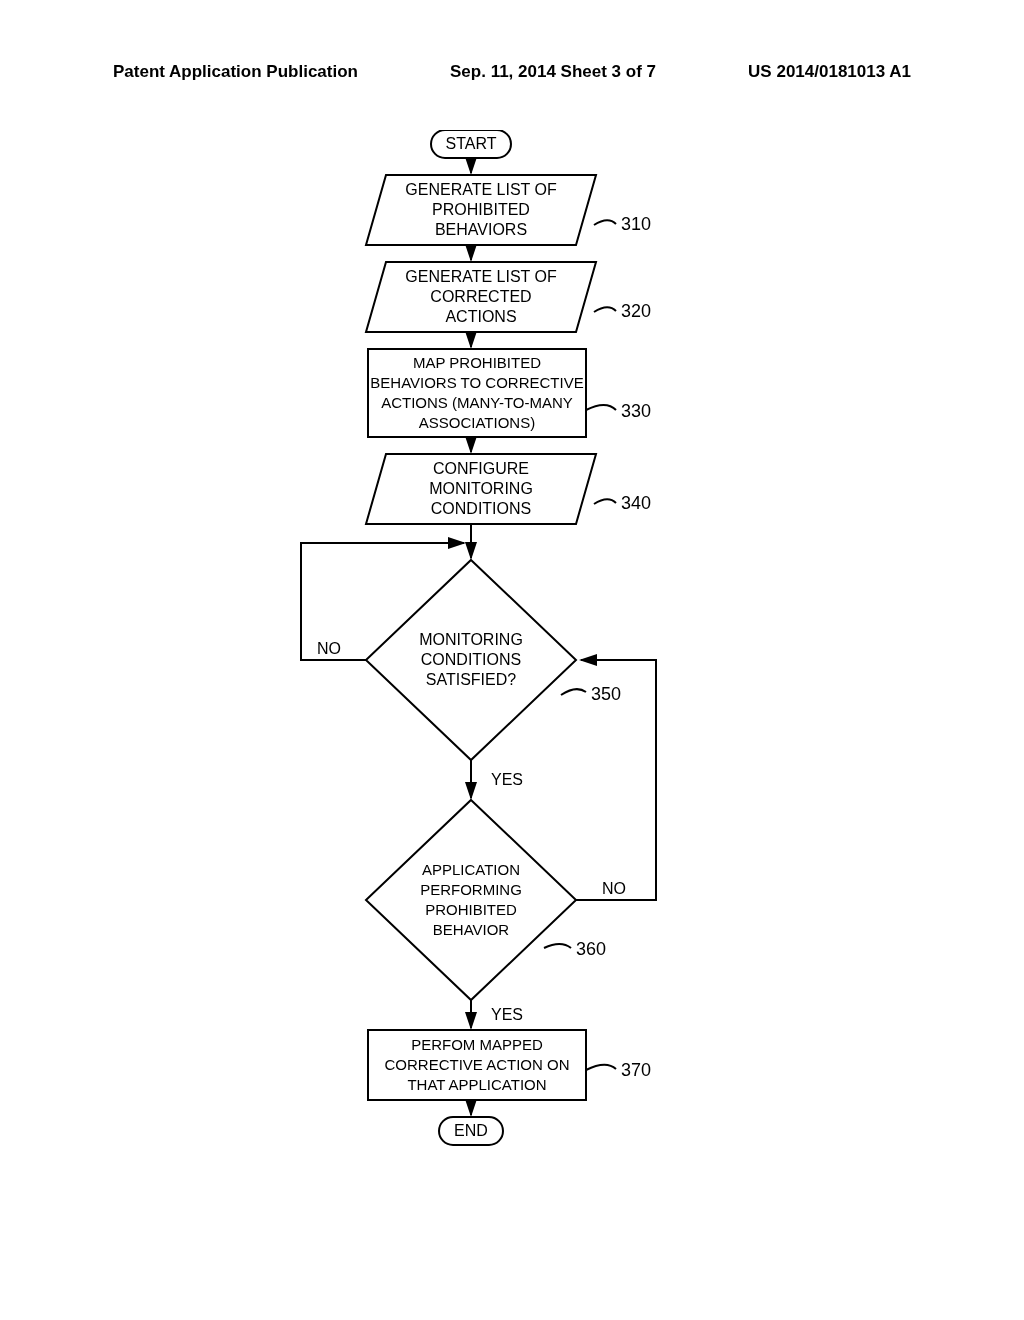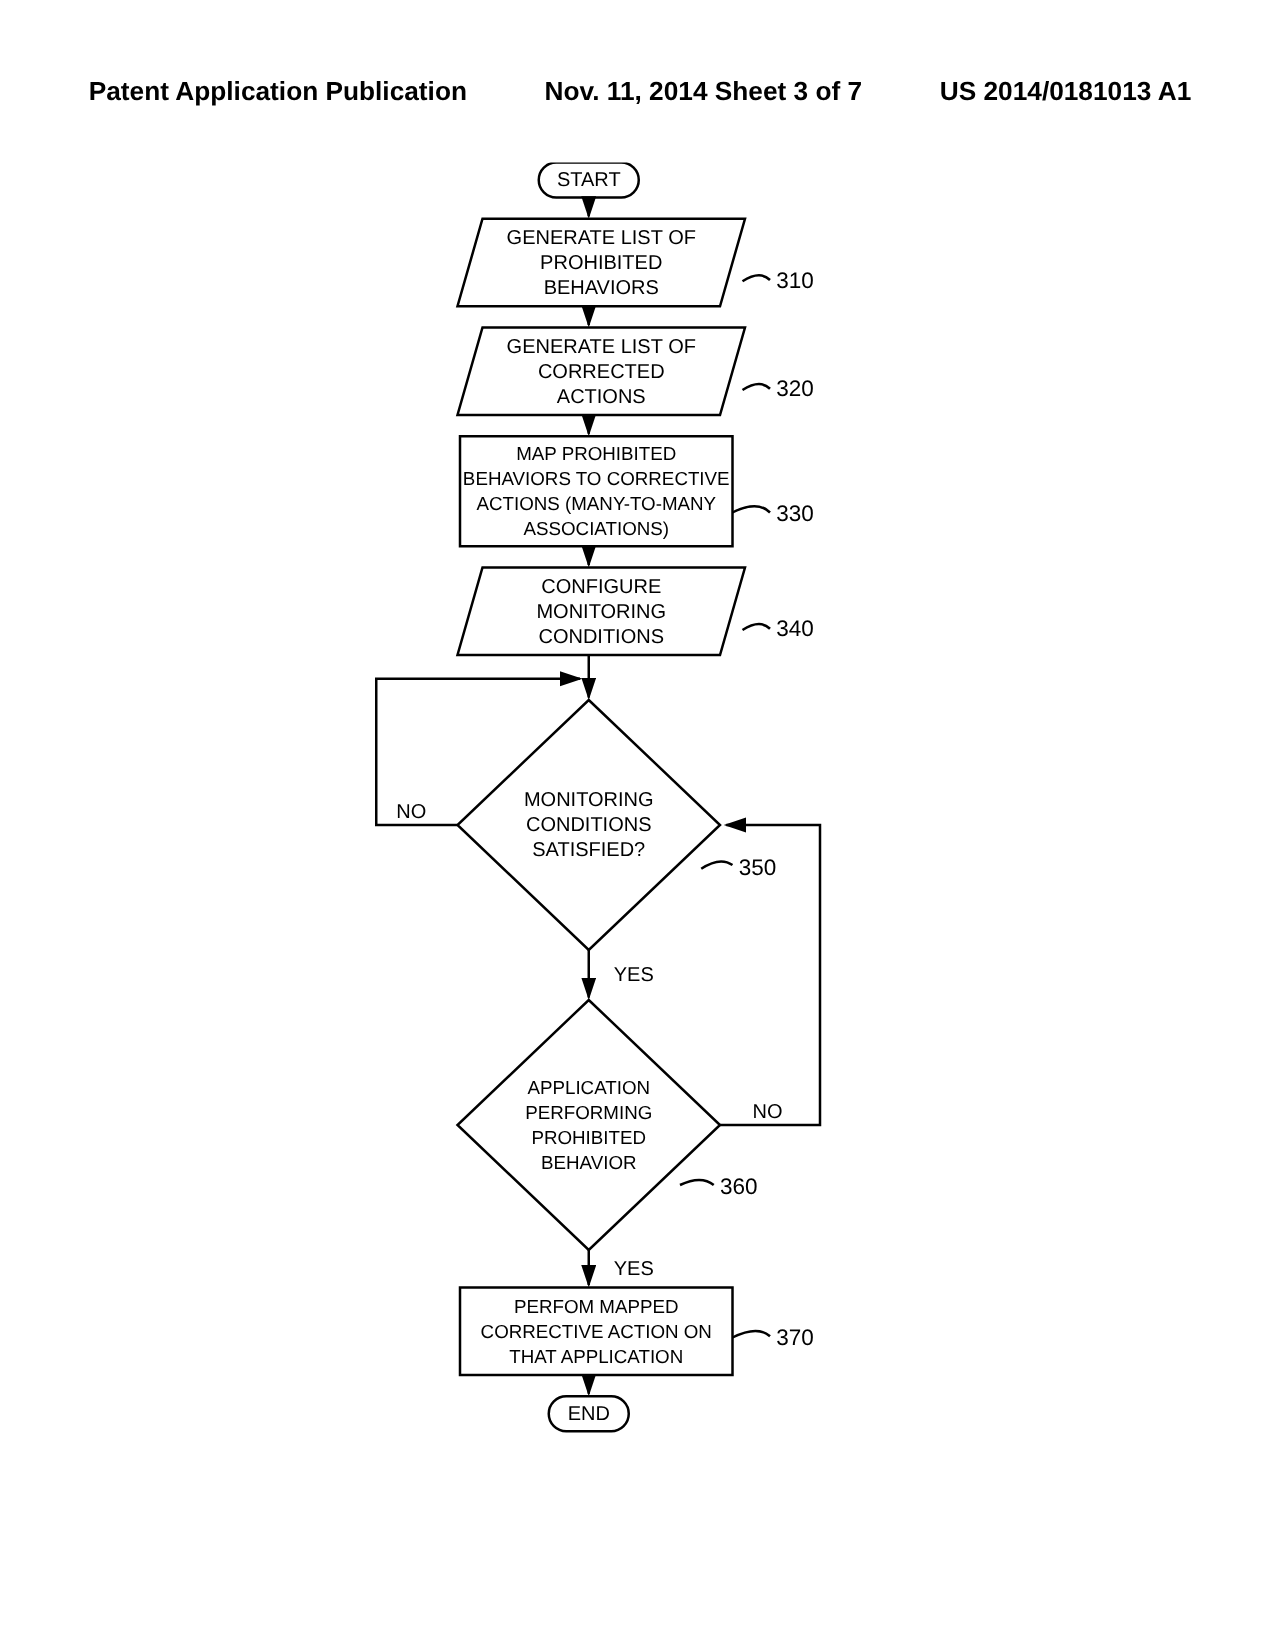--- a/index.html
+++ b/index.html
@@ -12,24 +12,24 @@
     height: 1320px;
     position: relative;
   }
   .header {
     position: absolute;
     top: 62px;
     left: 0;
     width: 100%;
     display: flex;
     justify-content: space-between;
-    padding: 0 71px;
+    padding: 0 113px;
     box-sizing: border-box;
     font-weight: bold;
-    font-size: 21px;
+    font-size: 17px;
   }
   .svg-container {
     position: absolute;
     top: 130px;
     left: 16px;
     width: 1024px;
     height: 1050px;
   }
   .fig-label {
     position: absolute;
@@ -44,21 +44,21 @@
     font-family: Arial, Helvetica, sans-serif;
   }
 </style>
 </head>
 <body>
 
 <div class="page">
 
   <div class="header">
     <span>Patent Application Publication</span>
-    <span>Nov. 11, 2014  Sheet 3 of 7</span>
+    <span>Sep. 11, 2014  Sheet 3 of 7</span>
     <span>US 2014/0181013 A1</span>
   </div>
 
   <div class="svg-container">
     <svg width="1024" height="1050" viewBox="0 0 1024 1050">
       <defs>
         <marker id="arrow" markerWidth="10" markerHeight="10" refX="8" refY="3" orient="auto">
           <path d="M0,0 L0,6 L9,3 z" fill="#000"></path>
         </marker>
       </defs>

